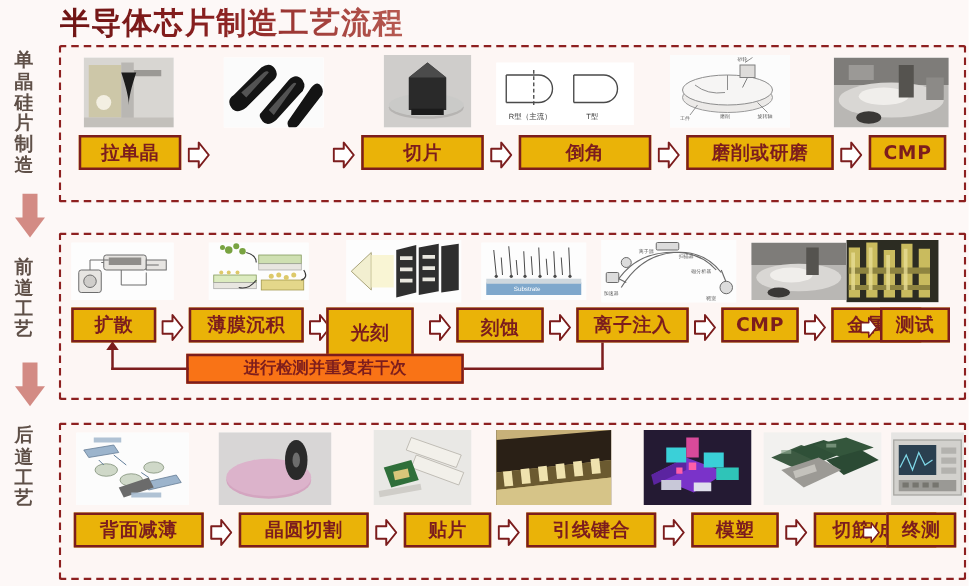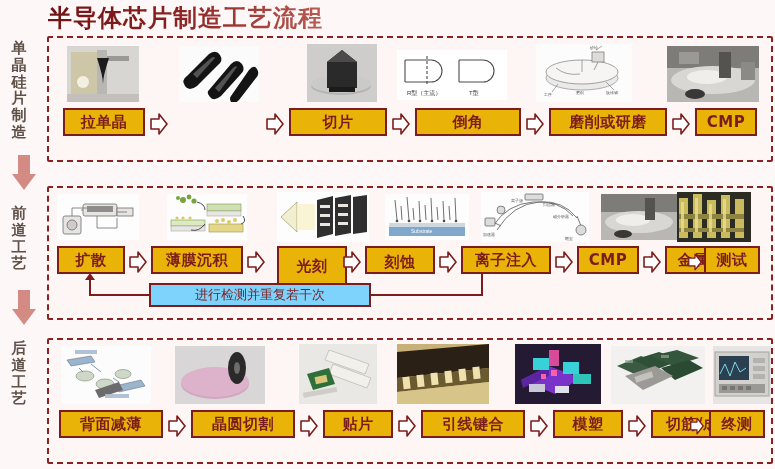--- a/index.html
+++ b/index.html
@@ -109,25 +109,24 @@
     position: absolute;
     width: 18px;
     height: 22px;
   }
   .harrow svg { display: block; }
 
   
   .loopbox {
     position: absolute;
     border: 2px solid #7c1d1d;
-    background: #7dd3fc;
+    background: #f97316;
     color: #7c1d1d;
-    font-weight: normal;
+    font-weight: bold;
     display: flex;
-    align-items: center;
     justify-content: center;
     box-sizing: border-box;
     font-size: 13px;
     white-space: nowrap;
   }
   .loopline {
     position: absolute;
     background: #7c1d1d;
   }
   .loop-uphead {
@@ -493,21 +492,21 @@
 
     <div class="pbox" style="left:102px; top:58px; width:92px; height:28px; font-size:15px;">
       <span>薄膜沉积</span>
     </div>
     <div class="harrow" style="left:198px; top:63px;">
       <svg width="18" height="22" viewBox="0 0 18 22">
           <path d="M1 6 H9 V1 L17 11 L9 21 V16 H1 Z" fill="#ffffff" stroke="#7c1d1d" stroke-width="1.6" stroke-linejoin="round"></path>
         </svg>
     </div>
 
-    <div class="pbox" style="left:228px; top:58px; width:70px; height:40px; font-size:15px;">
+    <div class="pbox" style="left:212px; top:58px; width:70px; height:40px; font-size:15px;">
       <span>光刻</span>
     </div>
     <div class="harrow" style="left:294px; top:63px;">
       <svg width="18" height="22" viewBox="0 0 18 22">
           <path d="M1 6 H9 V1 L17 11 L9 21 V16 H1 Z" fill="#ffffff" stroke="#7c1d1d" stroke-width="1.6" stroke-linejoin="round"></path>
         </svg>
     </div>
 
     <div class="pbox" style="left:316px; top:58px; width:70px; height:28px; font-size:15px;align-items:flex-end;">
       <span>刻蚀</span>

